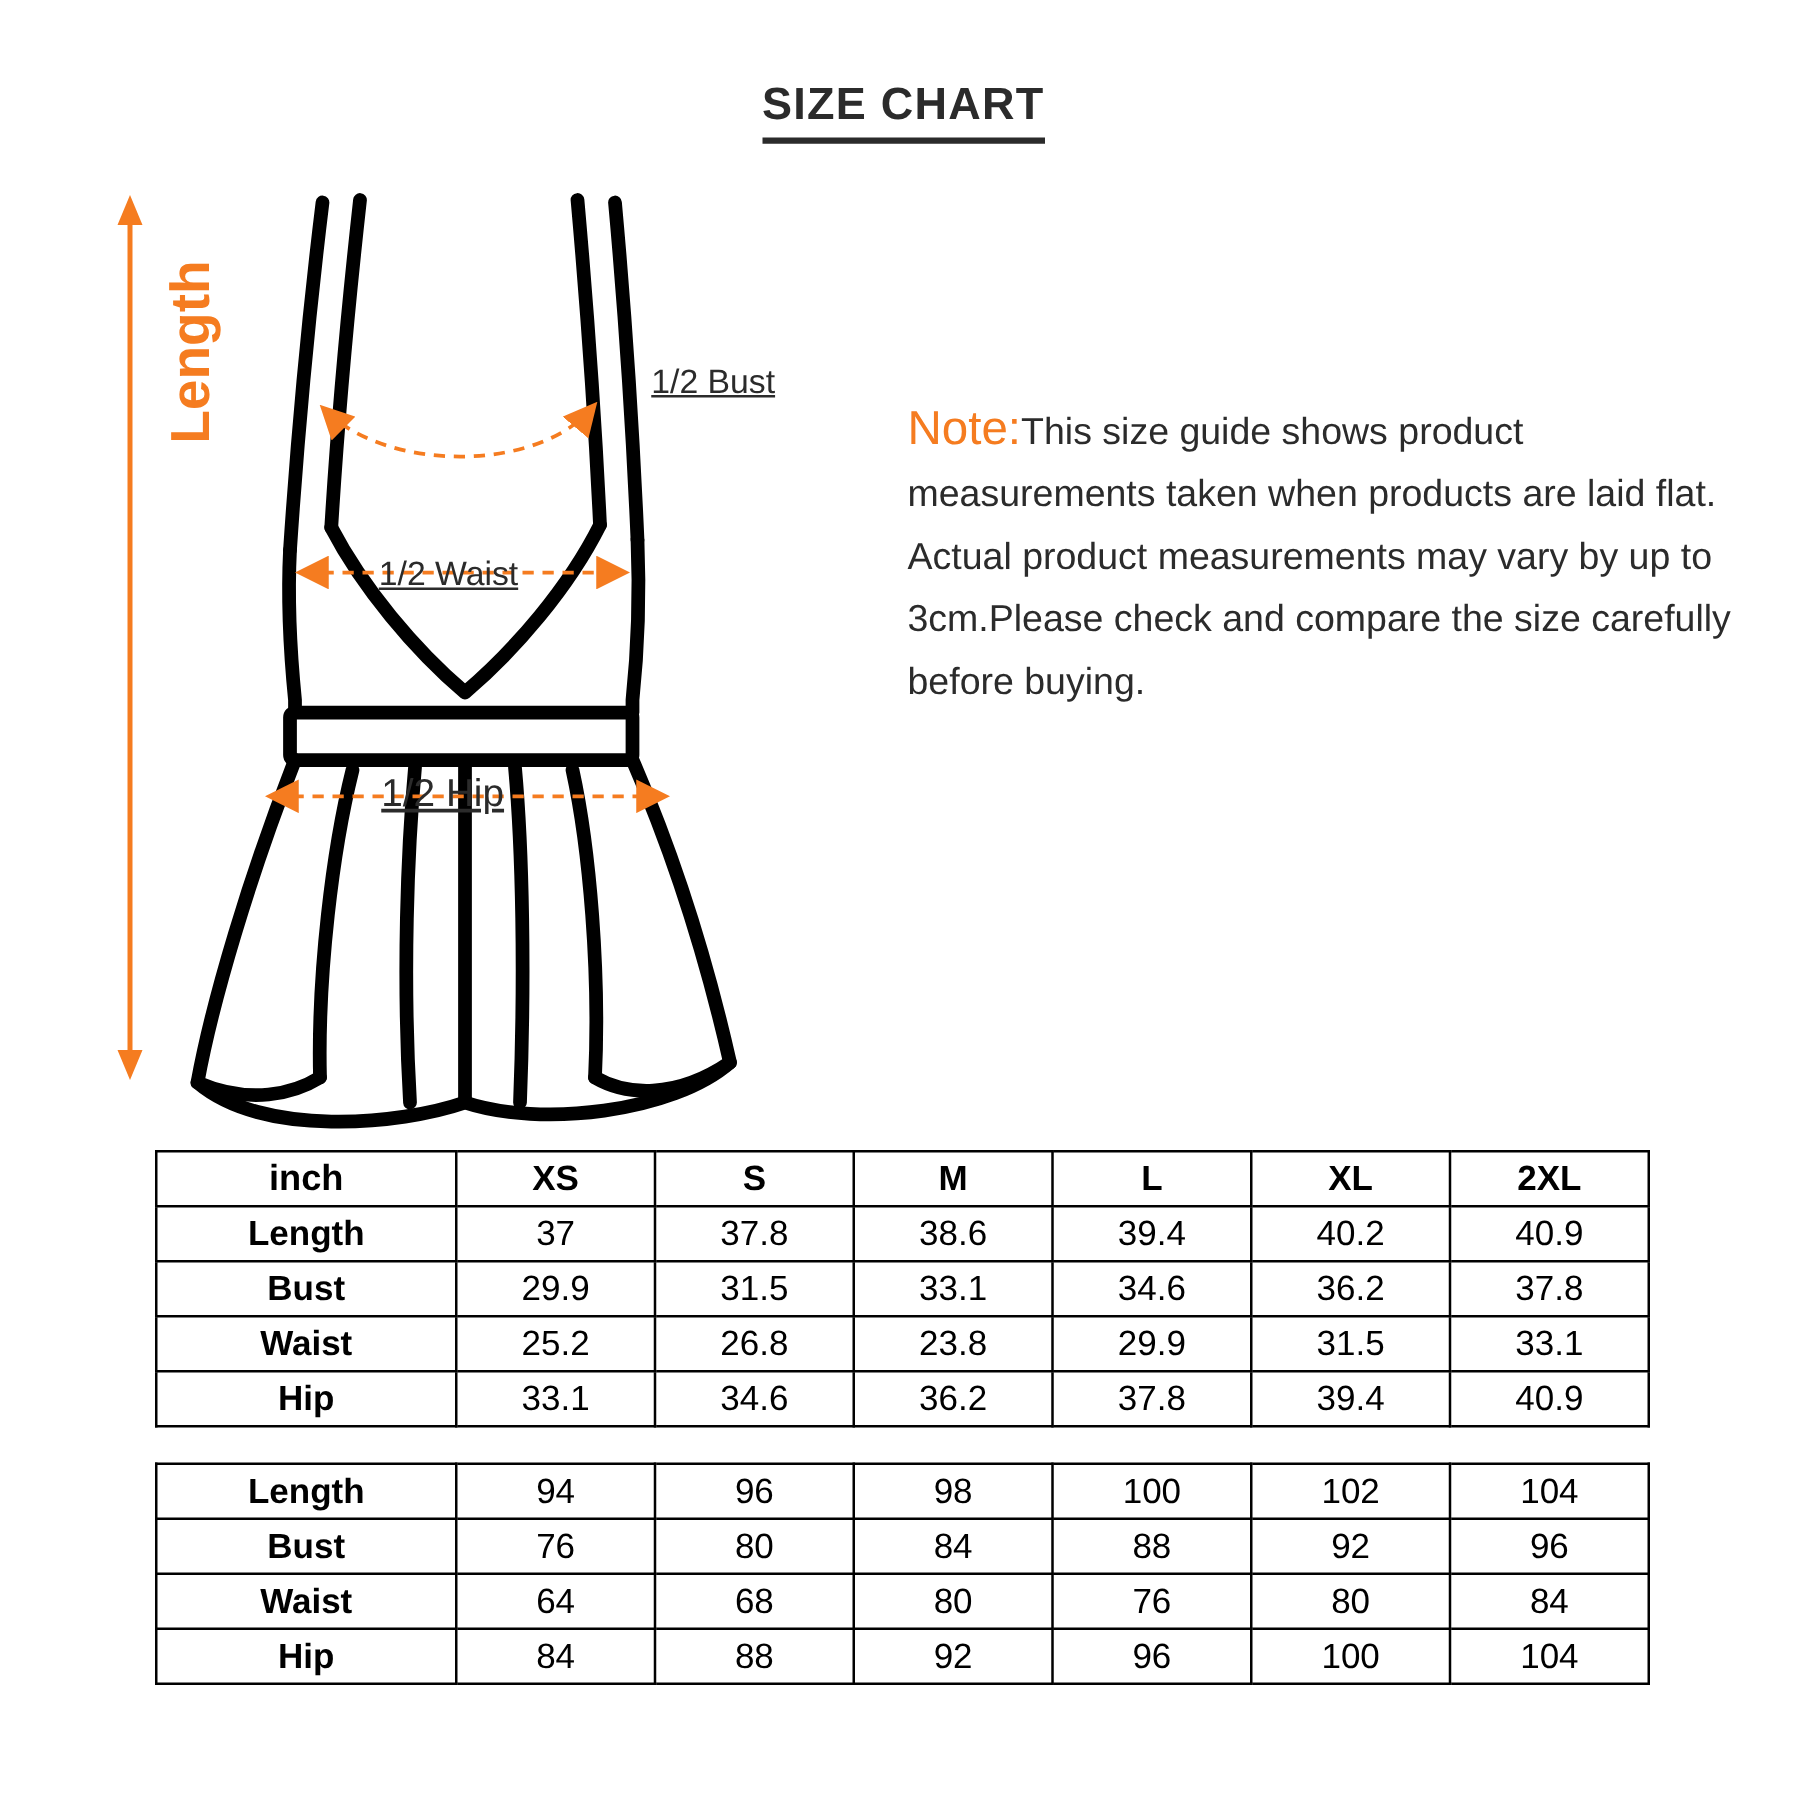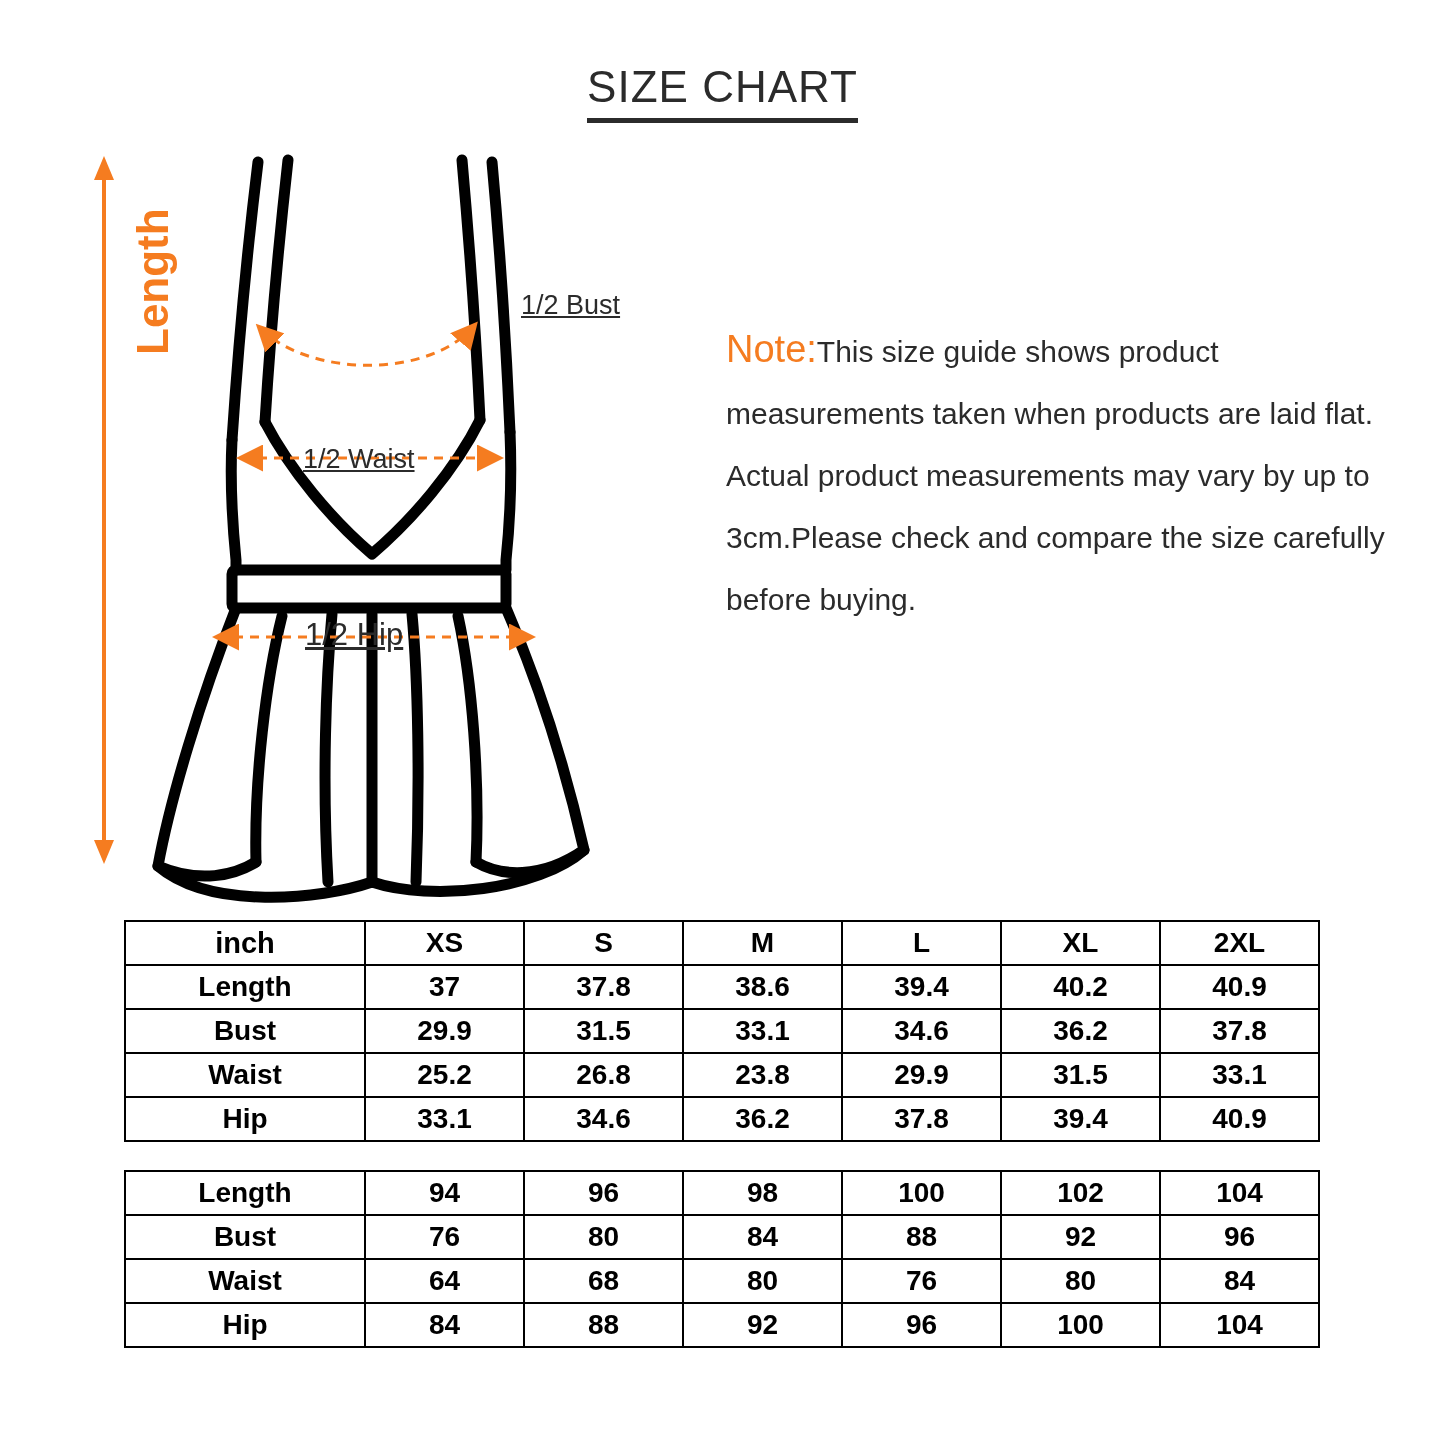--- a/index.html
+++ b/index.html
@@ -19,22 +19,22 @@
   
   .title-wrap {
     position: absolute;
     top: 62px;
     left: 0;
     width: 100%;
     text-align: center;
   }
   .title {
     display: inline-block;
-    font-size: 44px;
-    font-weight: normal;
+    font-size: 36px;
+    font-weight: bold;
     letter-spacing: 1px;
     color: #2b2b2b;
     padding-bottom: 6px;
     border-bottom: 5px solid #2b2b2b;
   }
 
   
   .illus {
     position: absolute;
     top: 140px;
@@ -67,21 +67,21 @@
   .lbl-waist { left: 303px; top: 444px; }
   .lbl-hip   { left: 305px; top: 617px; font-size: 31px; }
 
   
   .note {
     position: absolute;
     left: 726px;
     top: 318px;
     width: 672px;
     font-size: 30px;
-    line-height: 62px;
+    line-height: 50px;
     color: #2b2b2b;
   }
   .note .note-kw {
     color: #F57C20;
     font-size: 38px;
     font-weight: normal;
   }
 
   
   .table-area {
@@ -101,21 +101,21 @@
     font-size: 28px;
     font-weight: bold;
     height: 42px;
     padding: 0;
     color: #000;
   }
   table.size-table td.hdr-row-first {
     font-size: 29px;
   }
   table.size-table td.val {
-    font-weight: bold;
+    font-weight: normal;
     font-size: 28px;
   }
   table.size-table col.c0 { width: 240px; }
   table.size-table col.cx { width: 159px; }
   .table-gap { height: 28px; }
   .unit-cm { font-size: 27px; }
 </style>
 </head>
 <body>
 

